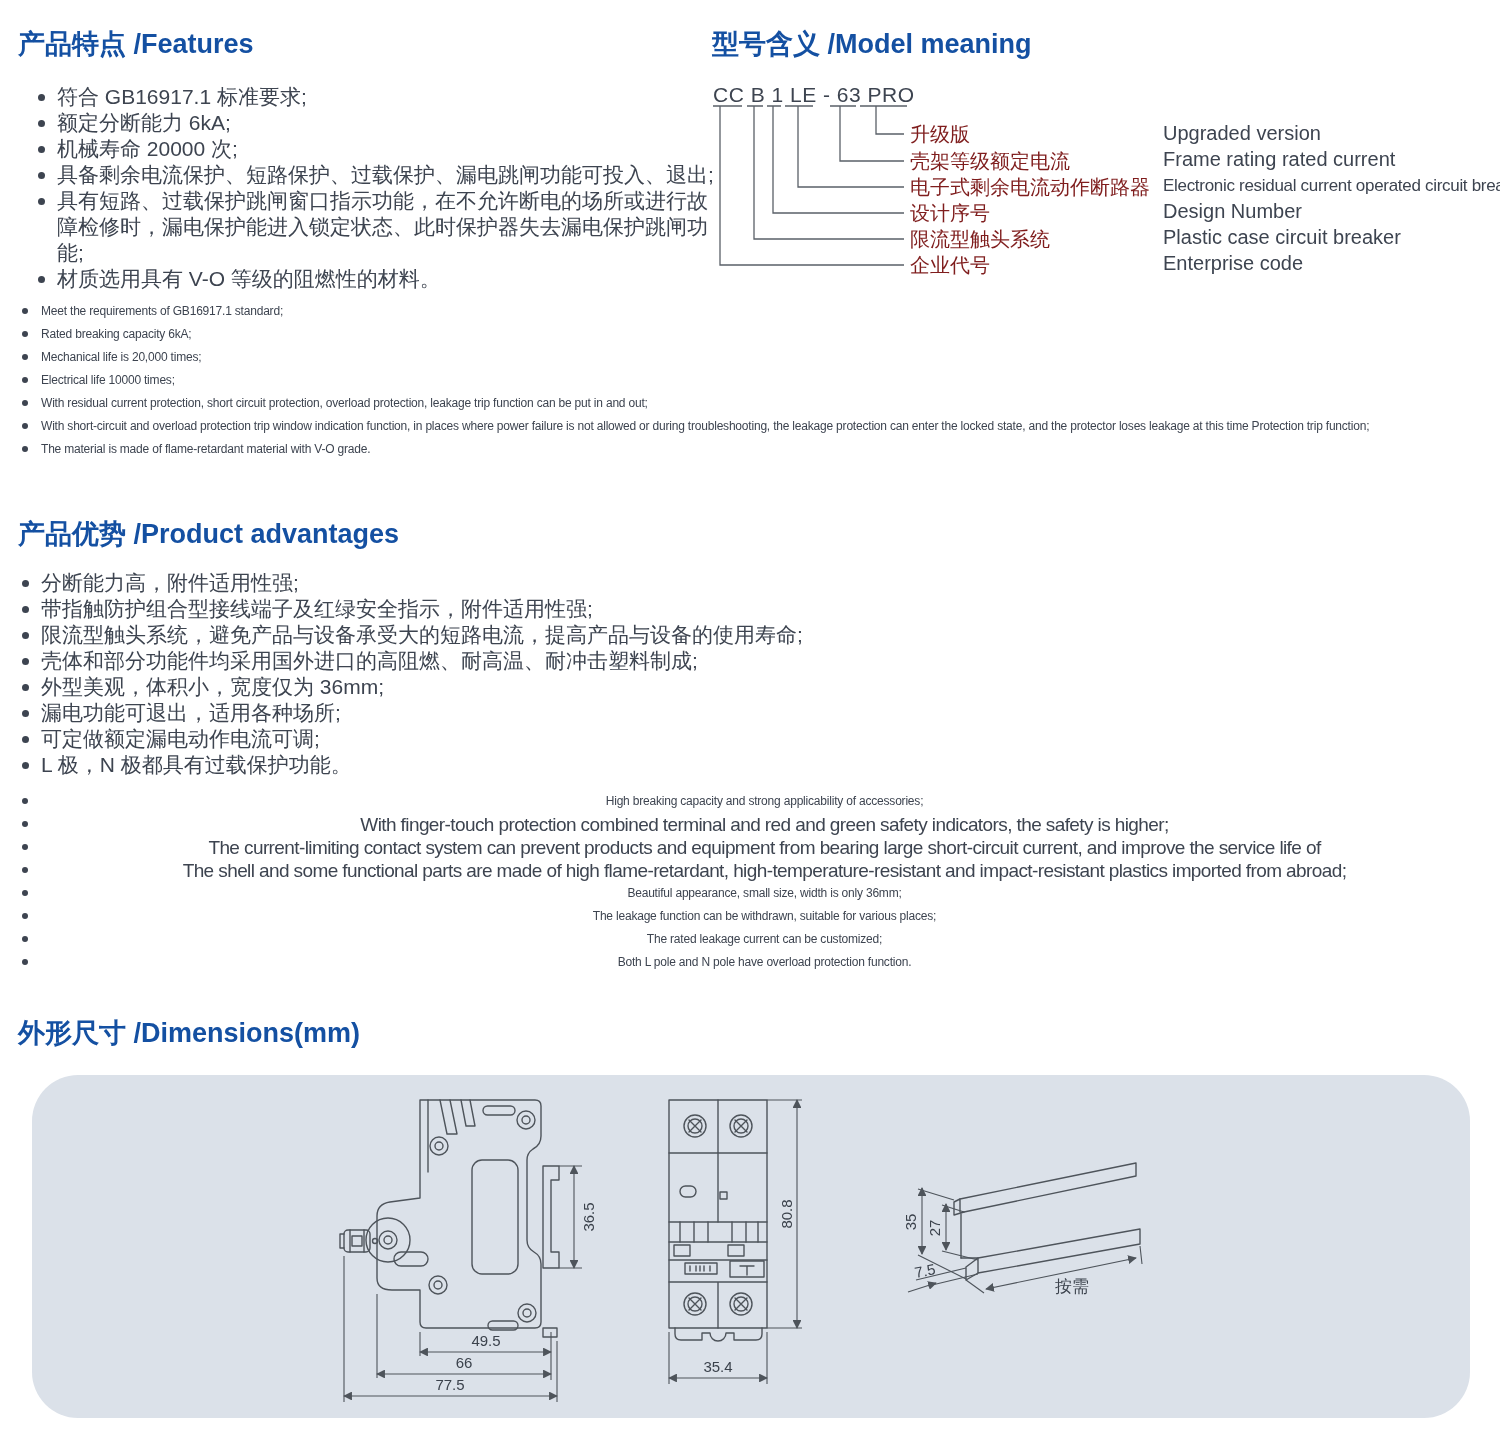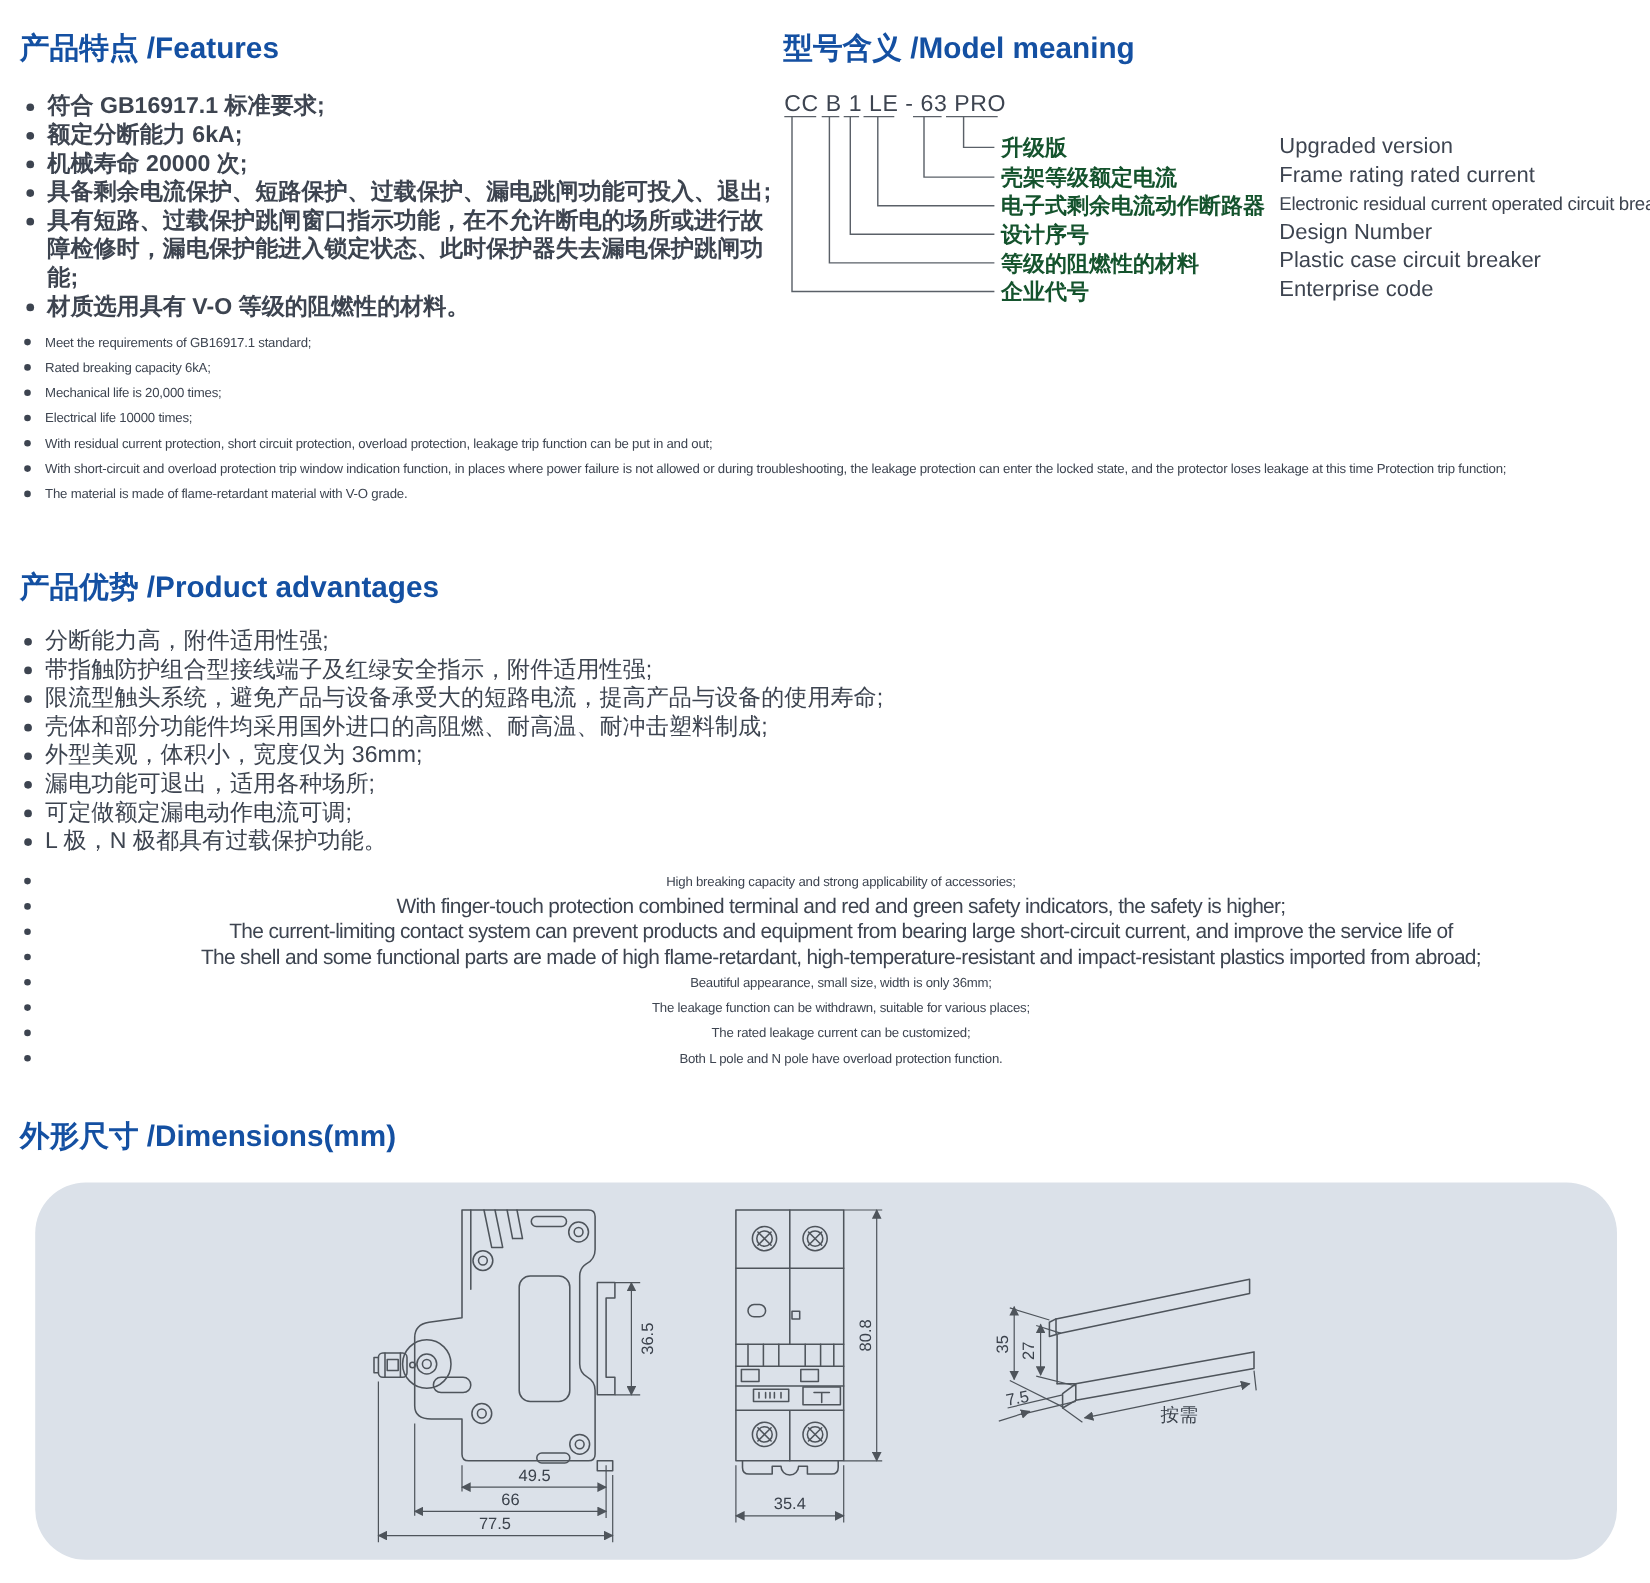--- a/index.html
+++ b/index.html
@@ -11,38 +11,38 @@
   .blist li::before{content:"";position:absolute;left:4px;width:7px;height:7px;border-radius:50%;background:#3d4450;}
   .cnlist li{font-size:21px;line-height:26px;}
   .cnlist li::before{top:10px;}
   .enlist li{font-size:12px;line-height:23px;letter-spacing:-0.2px;}
   .enlist li::before{top:8px;width:6px;height:6px;}
   .adv-en li:nth-child(2),.adv-en li:nth-child(3),.adv-en li:nth-child(4){font-size:19px;letter-spacing:-0.6px;}
   
   .model-col{position:absolute;left:712px;top:26px;width:788px;height:270px;}
   .model-code{position:absolute;left:1px;top:57px;font-size:21px;color:#3d4450;letter-spacing:0.5px;white-space:nowrap;}
   .model-lines{position:absolute;left:0;top:0;}
-  .m-cn{position:absolute;left:198px;font-size:20px;color:#14532d;white-space:nowrap;font-weight:bold;}
+  .m-cn{position:absolute;left:198px;font-size:20px;color:#7f1d1d;white-space:nowrap;}
   .m-en{position:absolute;left:451px;font-size:20px;color:#3d4450;white-space:nowrap;text-align:center;}
   .m-en.narrow{font-size:17px;letter-spacing:-0.3px;}
   
   .dims-panel{position:absolute;left:32px;top:1075px;width:1438px;height:343px;
               background:#dbe1e9;border-radius:46px;}
   .dims-panel svg{position:absolute;overflow:visible;}
   .dline{stroke:#4e545b;stroke-width:1.4;fill:none;stroke-linejoin:round;stroke-linecap:round;}
   .dim{stroke:#4e545b;stroke-width:1.1;fill:none;}
   .dtxt{fill:#3b424c;font-family:"Liberation Sans",sans-serif;font-size:15px;text-anchor:middle;}
 </style>
 </head>
 <body>
 
 <div class="page">
 
   <h2 style="left:18px;top:26px;">产品特点 /Features</h2>
-  <ul class="blist cnlist" style="left:20px;top:84px;width:682px;font-weight:bold;">
+  <ul class="blist cnlist" style="left:34px;top:84px;width:682px;">
     <li>符合 GB16917.1 标准要求;</li>
     <li>额定分断能力 6kA;</li>
     <li>机械寿命 20000 次;</li>
     <li>具备剩余电流保护、短路保护、过载保护、漏电跳闸功能可投入、退出;</li>
     <li>具有短路、过载保护跳闸窗口指示功能，在不允许断电的场所或进行故障检修时，漏电保护能进入锁定状态、此时保护器失去漏电保护跳闸功能;</li>
     <li>材质选用具有 V-O 等级的阻燃性的材料。</li>
   </ul>
   <ul class="blist enlist" style="left:18px;top:300px;width:1462px;">
     <li>Meet the requirements of GB16917.1 standard;</li>
     <li>Rated breaking capacity 6kA;</li>
@@ -64,21 +64,21 @@
         <path d="M86,80 V161 H192"></path>
         <path d="M61,80 V187 H192"></path>
         <path d="M42,80 V213 H192"></path>
         <path d="M8,80 V239 H192"></path>
       </g>
     </svg>
     <div class="m-cn" style="top:95px">升级版</div>
     <div class="m-cn" style="top:122px">壳架等级额定电流</div>
     <div class="m-cn" style="top:148px">电子式剩余电流动作断路器</div>
     <div class="m-cn" style="top:174px">设计序号</div>
-    <div class="m-cn" style="top:200px">等级的阻燃性的材料</div>
+    <div class="m-cn" style="top:200px">限流型触头系统</div>
     <div class="m-cn" style="top:226px">企业代号</div>
     <div class="m-en" style="top:96px">Upgraded version</div>
     <div class="m-en" style="top:122px">Frame rating rated current</div>
     <div class="m-en narrow" style="top:150px">Electronic residual current operated circuit breaker</div>
     <div class="m-en" style="top:174px">Design Number</div>
     <div class="m-en" style="top:200px">Plastic case circuit breaker</div>
     <div class="m-en" style="top:226px">Enterprise code</div>
   </div>
 
   <h2 style="left:18px;top:516px;">产品优势 /Product advantages</h2>

